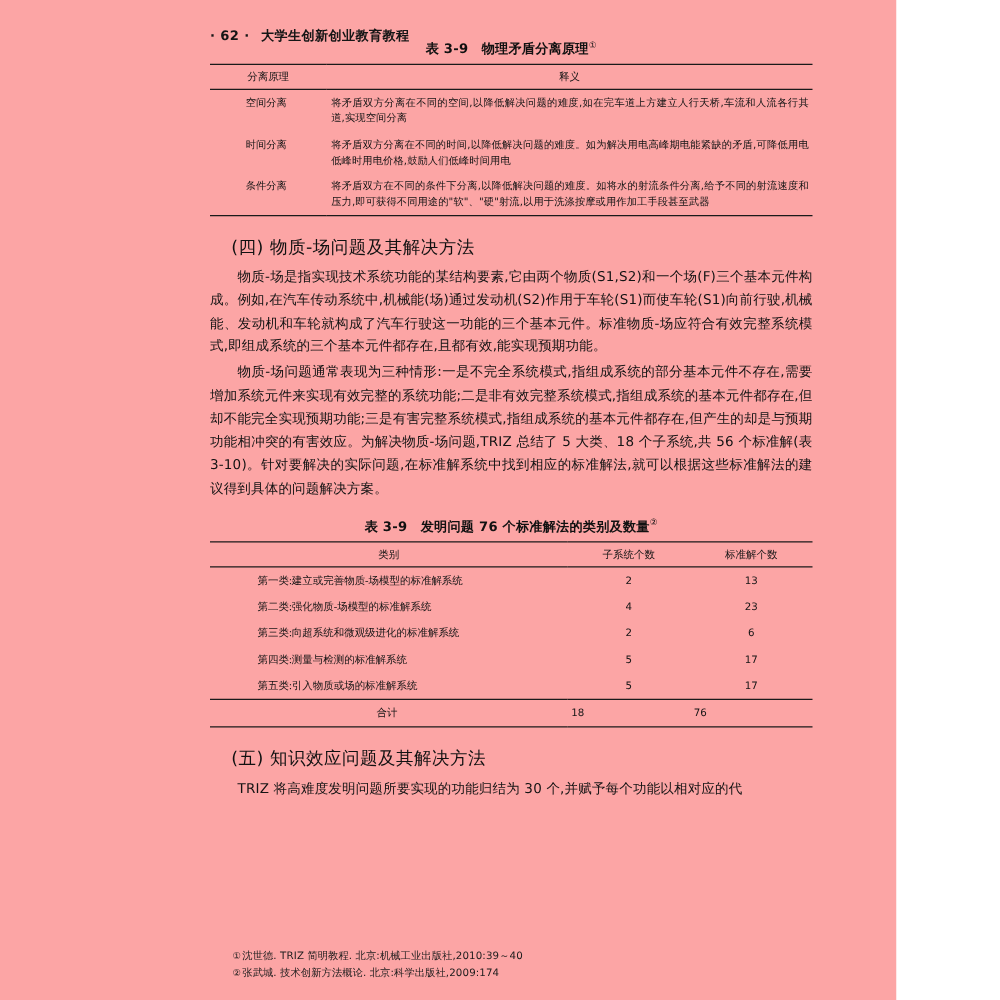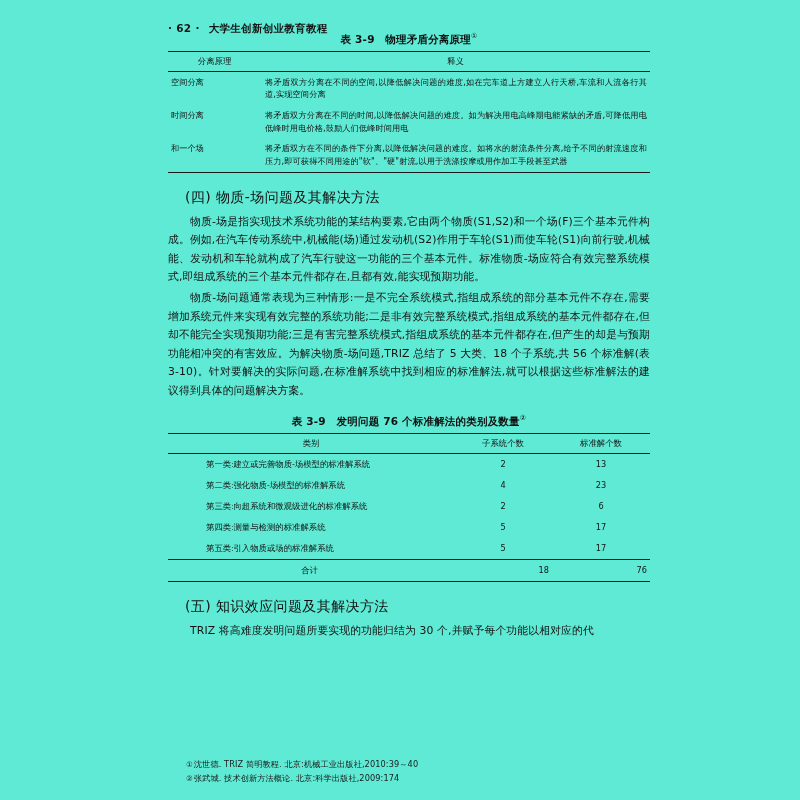--- a/index.html
+++ b/index.html
@@ -11,23 +11,23 @@
     width: 800px;
     height: 800px;
     overflow: hidden;
     font-family: "DejaVu Sans", "Liberation Sans", sans-serif;
     color: #1a1a1a;
     -webkit-font-smoothing: none;
   }
 
   .page {
     position: relative;
-    width: 800px;
+    width: 717px;
     height: 800px;
-    background: #5eead4;
+    background: #fca5a5;
     box-sizing: border-box;
   }
 
   
   .running-head {
     position: absolute;
     left: 168px;
     top: 22px;
     width: 464px;
     font-size: 10.5px;
@@ -80,20 +80,21 @@
     padding: 4px 3px 4px 3px;
     vertical-align: top;
   }
   table.doc-table tbody tr:last-child td {
     border-bottom: 1.4px solid #1a1a1a;
   }
 
   
   #table39 td.c-name {
     width: 84px;
+    text-align: center;
     white-space: nowrap;
     padding-right: 6px;
   }
   #table39 td.c-def {
     text-align: justify;
     text-justify: inter-ideograph;
     padding-left: 4px;
     letter-spacing: .1px;
   }
   #table39 th.h-name { width: 84px; }
@@ -108,21 +109,21 @@
   }
   #table310 td.c-num {
     text-align: center;
     width: 92px;
     font-size: 8.2px;
   }
   #table310 th.h-cat { width: auto; }
   #table310 th.h-num { width: 92px; }
   #table310 tbody tr.total-row td {
     border-top: 1.1px solid #1a1a1a;
-    text-align: right;
+    text-align: left;
     padding-top: 4px;
   }
   #table310 tbody tr.total-row td.c-cat {
     padding-left: 0;
     text-align: center;
   }
   #table310 tbody tr:last-child td { border-bottom: 1.4px solid #1a1a1a; }
 
   
   h3.sub-head {
@@ -192,21 +193,21 @@
       <tbody>
         <tr>
           <td class="c-name">空间分离</td>
           <td class="c-def">将矛盾双方分离在不同的空间,以降低解决问题的难度,如在完车道上方建立人行天桥,车流和人流各行其道,实现空间分离</td>
         </tr>
         <tr>
           <td class="c-name">时间分离</td>
           <td class="c-def">将矛盾双方分离在不同的时间,以降低解决问题的难度。如为解决用电高峰期电能紧缺的矛盾,可降低用电低峰时用电价格,鼓励人们低峰时间用电</td>
         </tr>
         <tr>
-          <td class="c-name">和一个场</td>
+          <td class="c-name">条件分离</td>
           <td class="c-def">将矛盾双方在不同的条件下分离,以降低解决问题的难度。如将水的射流条件分离,给予不同的射流速度和压力,即可获得不同用途的"软"、"硬"射流,以用于洗涤按摩或用作加工手段甚至武器</td>
         </tr>
       </tbody>
     </table>
 
     <h3 class="sub-head">(四) 物质-场问题及其解决方法</h3>
     <p class="para">物质-场是指实现技术系统功能的某结构要素,它由两个物质(S1,S2)和一个场(F)三个基本元件构成。例如,在汽车传动系统中,机械能(场)通过发动机(S2)作用于车轮(S1)而使车轮(S1)向前行驶,机械能、发动机和车轮就构成了汽车行驶这一功能的三个基本元件。标准物质-场应符合有效完整系统模式,即组成系统的三个基本元件都存在,且都有效,能实现预期功能。</p>
     <p class="para">物质-场问题通常表现为三种情形:一是不完全系统模式,指组成系统的部分基本元件不存在,需要增加系统元件来实现有效完整的系统功能;二是非有效完整系统模式,指组成系统的基本元件都存在,但却不能完全实现预期功能;三是有害完整系统模式,指组成系统的基本元件都存在,但产生的却是与预期功能相冲突的有害效应。为解决物质-场问题,TRIZ 总结了 5 大类、18 个子系统,共 56 个标准解(表 3-10)。针对要解决的实际问题,在标准解系统中找到相应的标准解法,就可以根据这些标准解法的建议得到具体的问题解决方案。</p>
 
     <div class="section-gap"></div>

